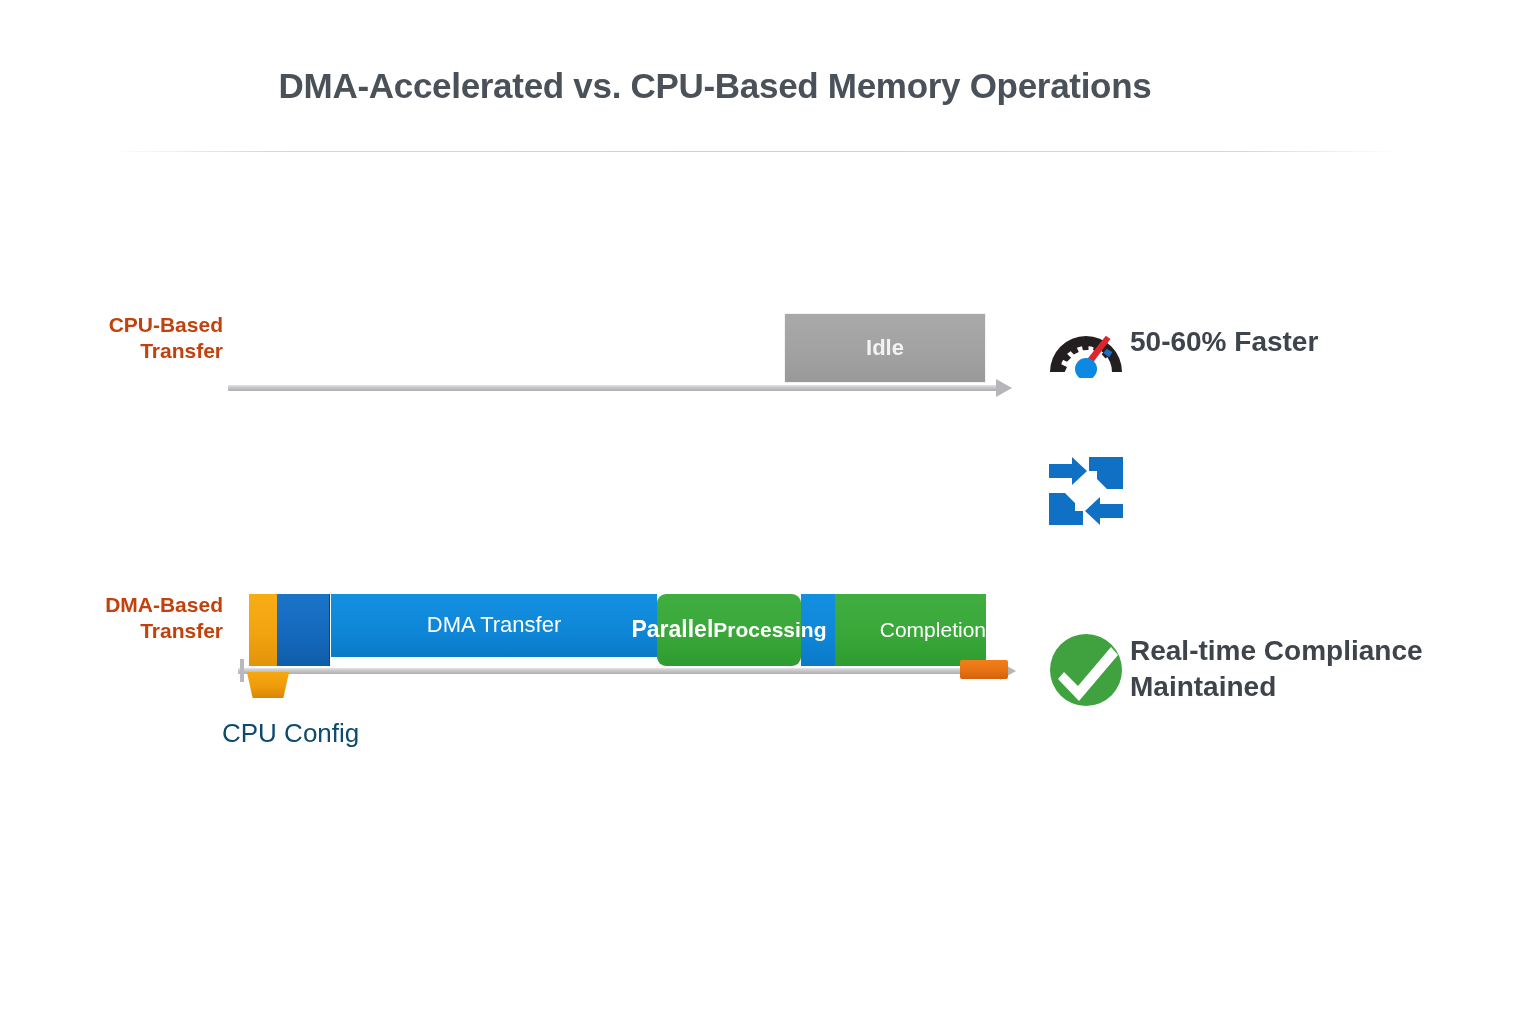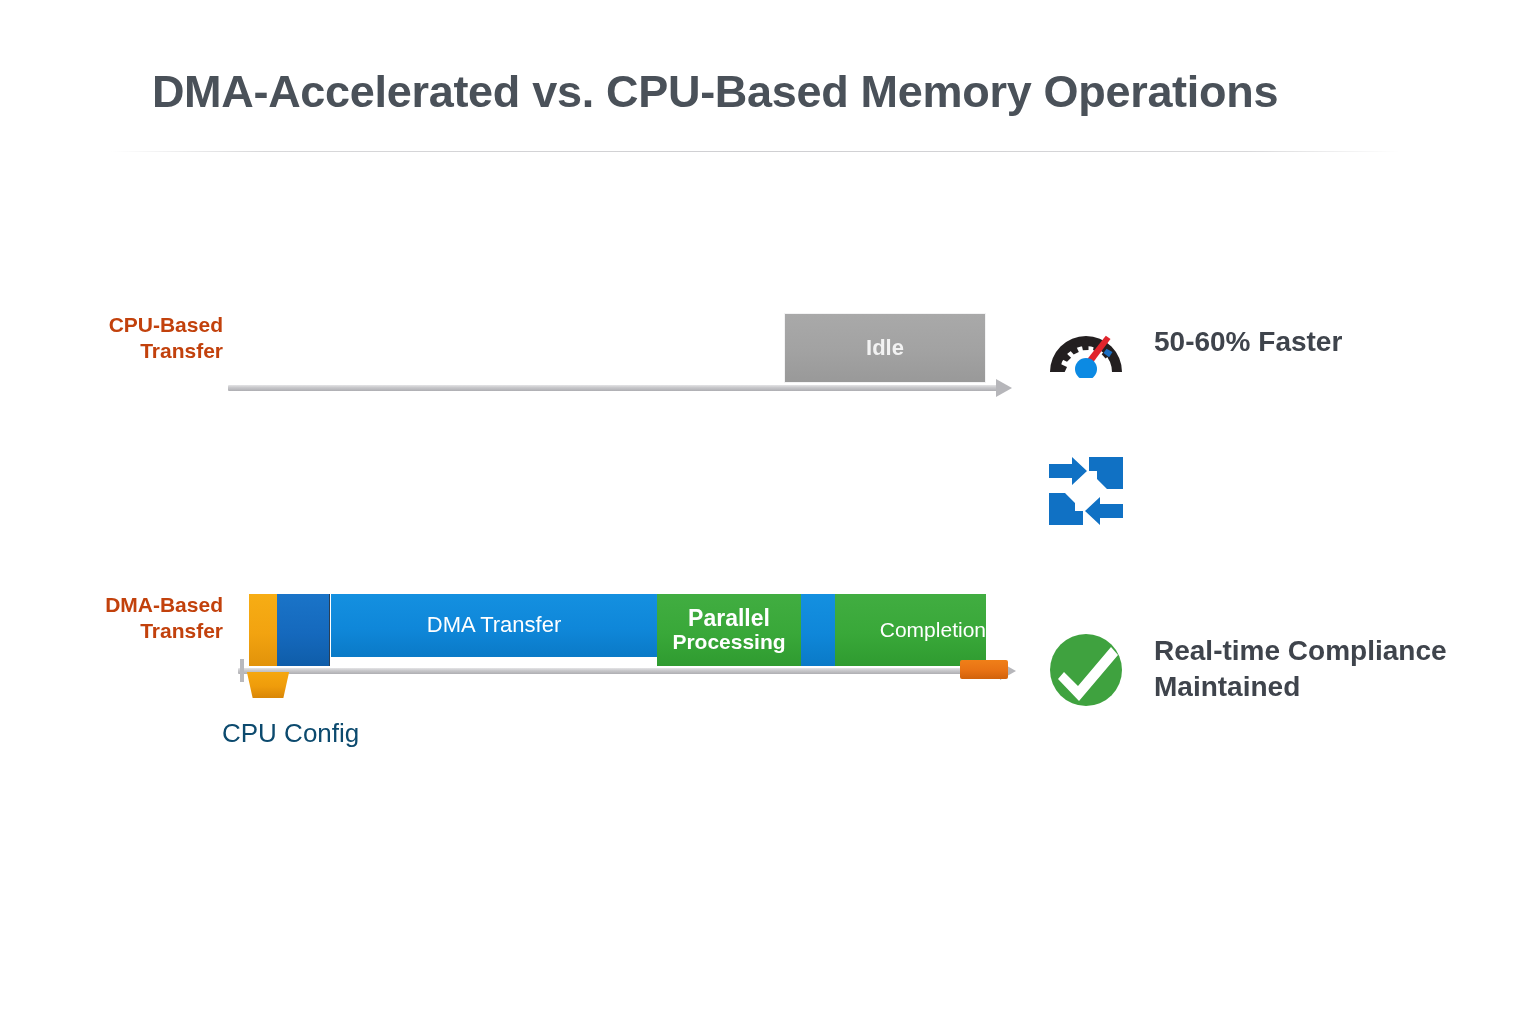--- a/index.html
+++ b/index.html
@@ -16,21 +16,21 @@
     -webkit-font-smoothing: antialiased;
   }
 
   
   #title {
     position: absolute;
     left: 0;
     top: 66px;
     width: 1430px;
     text-align: center;
-    font-size: 45px;
+    font-size: 35px;
     font-weight: bold;
     color: #4a5159;
     letter-spacing: -0.3px;
   }
   #title-rule {
     position: absolute;
     left: 110px;
     top: 151px;
     width: 1290px;
     height: 1px;
@@ -115,22 +115,23 @@
     border-right: 1px solid #2a3f55;
   }
   #seg-dma-transfer {
     left: 82px; top: 0; width: 326px; height: 63px;
     background: linear-gradient(180deg,#1490e0 0%, #0f87d9 55%, #0a7ac7 100%);
     text-align: center;
   }
   #seg-parallel {
     left: 408px; top: 0; width: 144px; height: 72px;
     background: linear-gradient(180deg,#41ad41 0%, #39a839 55%, #2f9b30 100%);
-    flex-direction: column;
+    flex-direction: row;
     line-height: 1.0;
+    border-radius: 9px;
   }
   #seg-parallel .p1 { font-weight: bold; font-size: 23px; }
   #seg-parallel .p2 { font-weight: bold; font-size: 21px; }
   #seg-sync {
     left: 552px; top: 0; width: 34px; height: 72px;
     background: linear-gradient(180deg,#1490e0 0%, #0f87d9 55%, #0a7ac7 100%);
   }
   #seg-completion {
     left: 586px; top: 0; width: 151px; height: 72px;
     background: linear-gradient(180deg,#41ad41 0%, #39a839 55%, #2f9b30 100%);
@@ -159,21 +160,20 @@
     width: 48px; height: 19px;
     background: linear-gradient(180deg,#f07f18 0%, #e87214 55%, #d1620c 100%);
     border-radius: 2px;
   }
 
   
   .benefit {
     position: absolute;
     display: flex;
     align-items: flex-start;
-    gap: 24px;
   }
   .benefit .b-icon {
     width: 88px;
     flex: 0 0 88px;
     display: flex;
     align-items: center;
     justify-content: center;
   }
   .benefit .b-text {
     font-size: 28px;

